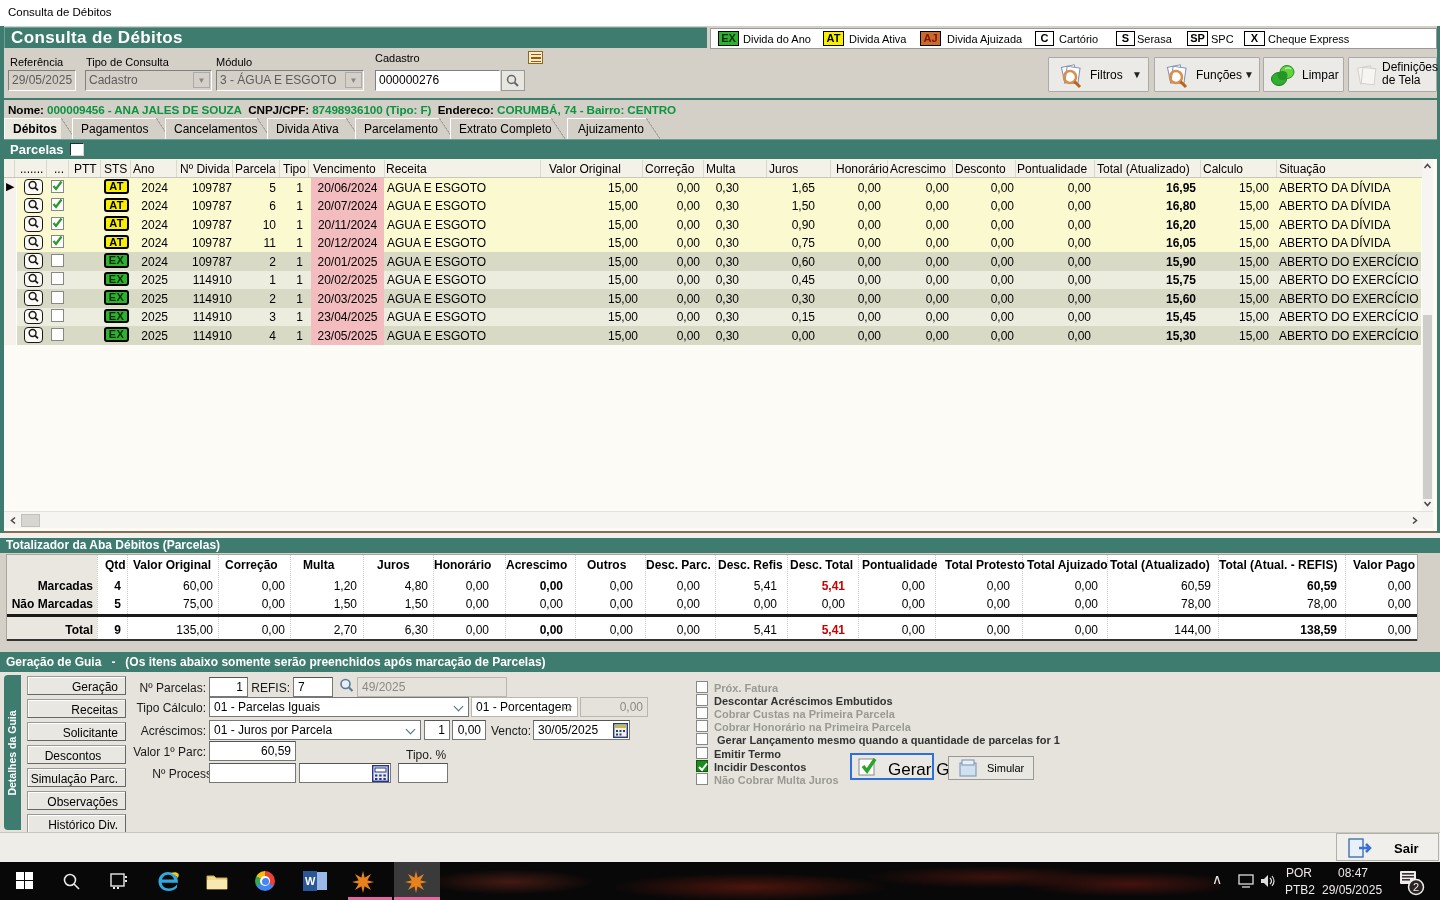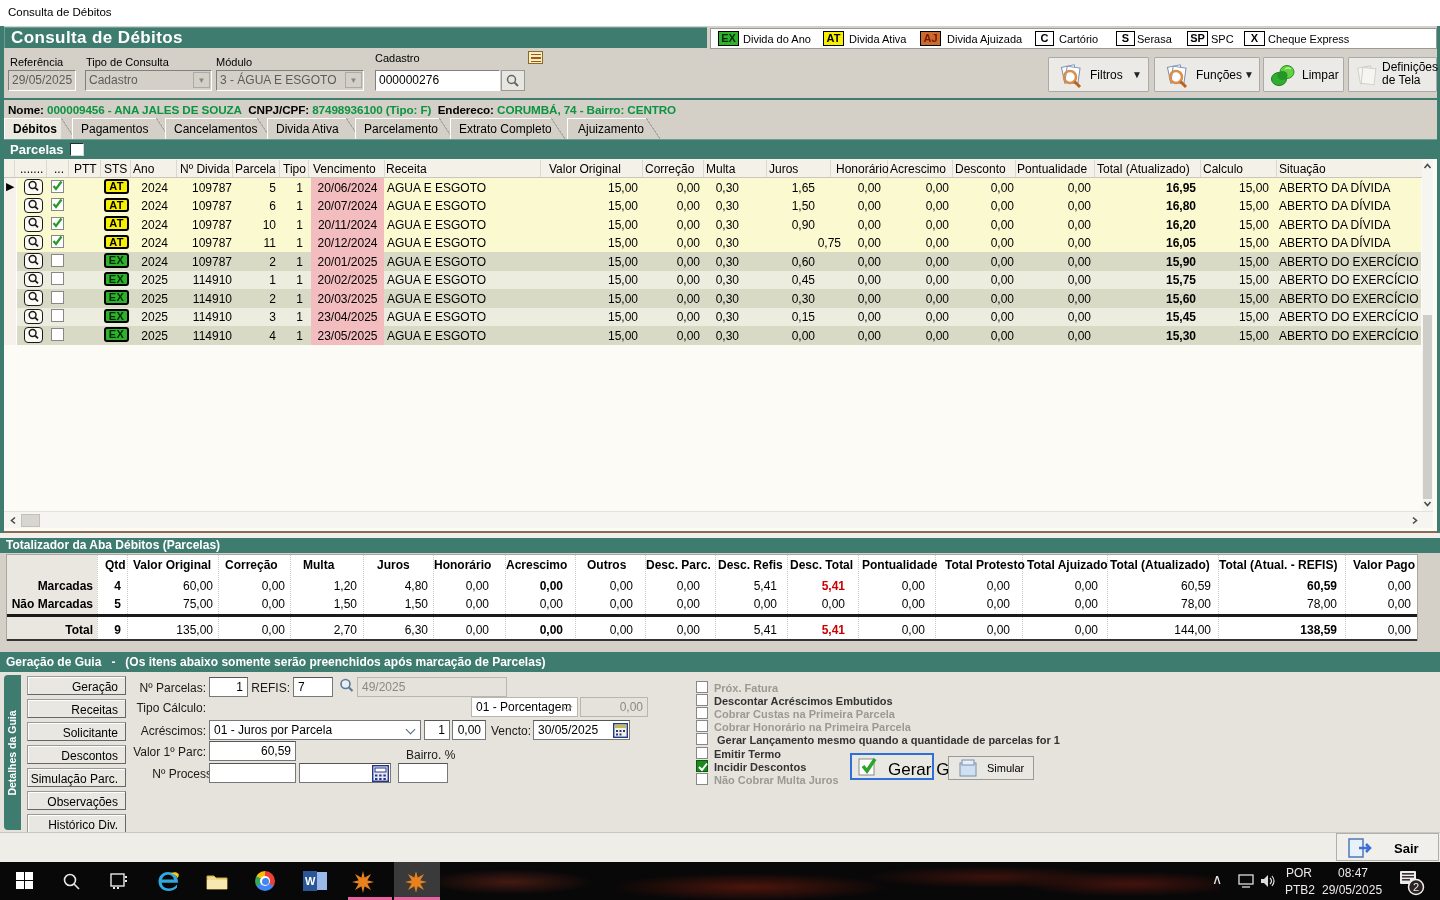--- a/index.html
+++ b/index.html
@@ -341,21 +341,21 @@
         <span class="badge bat">AT</span>
         <span class="n " style="left:94px;width:70px">2024</span>
         <span class="n " style="left:158px;width:70px">109787</span>
         <span class="n " style="left:202px;width:70px">11</span>
         <span class="n " style="left:229px;width:70px">1</span>
         <span class="venc">20/12/2024</span>
         <span class="rec">AGUA E ESGOTO</span>
         <span class="n " style="left:564px;width:70px">15,00</span>
         <span class="n " style="left:626px;width:70px">0,00</span>
         <span class="n " style="left:665px;width:70px">0,30</span>
-        <span class="n " style="left:767px;width:70px">0,75</span>
+        <span class="n " style="left:741px;width:70px">0,75</span>
         <span class="n " style="left:807px;width:70px">0,00</span>
         <span class="n " style="left:875px;width:70px">0,00</span>
         <span class="n " style="left:940px;width:70px">0,00</span>
         <span class="n " style="left:1017px;width:70px">0,00</span>
         <span class="n b" style="left:1122px;width:70px">16,05</span>
         <span class="n " style="left:1195px;width:70px">15,00</span>
         <span class="sit">ABERTO DA DÍVIDA</span>
       </div>
 <div class="row exd" style="top:74.0px">
         <span class="mk"></span>
@@ -614,55 +614,56 @@
 <div id="gerbar">
     <span>Geração de Guia&nbsp;&nbsp;&nbsp;-&nbsp;&nbsp;&nbsp;(Os itens abaixo somente serão preenchidos após marcação de Parcelas)</span>
   </div>
 <div id="ger">
   <div id="gertab">
       <span>Detalhes da Guia</span>
     </div>
   <div class="gbtn" style="top:4px;font-weight:normal;">Geração</div>
   <div class="gbtn" style="top:27px;">Receitas</div>
   <div class="gbtn" style="top:50px;">Solicitante</div>
-  <div class="gbtn" style="top:73px;">Descontos</div>
+  <div class="gbtn" style="top:73px;text-align:center;">Descontos</div>
   <div class="gbtn" style="top:96px;">Simulação Parc.</div>
   <div class="gbtn" style="top:119px;">Observações</div>
   <div class="gbtn" style="top:142px;">Histórico Div.</div>
   <span class="glabel" style="left:96px;width:110px;top:9px">Nº Parcelas:</span>
   <div class="ginput" style="left:209px;top:5px;width:39px;text-align:right">1</div>
   <span class="glabel" style="left:220px;width:70px;top:9px">REFIS:</span>
   <div class="ginput" style="left:293px;top:5px;width:40px;">7</div>
   <svg class="abs" style="left:338px;top:5px" width="17" height="17" viewBox="0 0 17 17">
       <circle cx="7.5" cy="7" r="4.5" fill="#e8eef4" stroke="#5a7a9a" stroke-width="1.6"></circle>
       <line x1="11" y1="10.5" x2="14.5" y2="14" stroke="#5a7a9a" stroke-width="2.2"></line>
     </svg>
   <div class="ginput ggray" style="left:357px;top:5px;width:150px;border:1px solid #b8b6ae">49/2025</div>
   <span class="glabel" style="left:96px;width:110px;top:29px">Tipo Cálculo:</span>
+  <div class="gsel" style="left:209px;top:25px;width:260px;">01 - Parcelas Iguais</div>
   <div class="gsel ggray" style="left:471px;top:25px;width:107px;border:1px solid #b8b6ae">01 - Porcentagem</div>
   <div class="ginput ggray" style="left:580px;top:25px;width:68px;text-align:right;border:1px solid #b8b6ae">0,00</div>
   <span class="glabel" style="left:96px;width:110px;top:52px">Acréscimos:</span>
   <div class="gsel" style="left:209px;top:48px;width:212px;">01 - Juros por Parcela</div>
   <div class="ginput" style="left:424px;top:48px;width:26px;text-align:right">1</div>
   <div class="ginput" style="left:452px;top:48px;width:34px;text-align:right">0,00</div>
   <span class="glabel" style="left:451px;width:80px;top:52px">Vencto:</span>
   <div class="ginput" style="left:533px;top:48px;width:97px;">30/05/2025<svg class="abs" style="right:1px;top:2px" width="15" height="15" viewBox="0 0 15 15">
         <rect x="0.7" y="0.7" width="13.6" height="13.6" fill="#f4f0e0" stroke="#223a8a" stroke-width="1.4"></rect>
         <rect x="2" y="2" width="11" height="3" fill="#c8b850"></rect>
         <g fill="#223a8a">
           <rect x="3" y="7" width="2" height="2"></rect>
           <rect x="6.5" y="7" width="2" height="2"></rect>
           <rect x="10" y="7" width="2" height="2"></rect>
           <rect x="3" y="10.5" width="2" height="2"></rect>
           <rect x="6.5" y="10.5" width="2" height="2"></rect>
         </g>
       </svg></div>
   <span class="glabel" style="left:96px;width:110px;top:73px">Valor 1º Parc:</span>
   <div class="ginput" style="left:209px;top:69px;width:87px;text-align:right">60,59</div>
-  <span class="glabel" style="left:406px;top:76px">Bairro. %</span>
+  <span class="glabel" style="left:406px;top:76px">Tipo. %</span>
   <span class="glabel" style="left:112px;width:110px;top:95px">Nº Processo:</span>
   <div class="ginput" style="left:209px;top:91px;width:87px;"></div>
   <div class="ginput" style="left:299px;top:91px;width:92px;">
       <svg class="abs" style="right:1px;top:1px" width="17" height="17" viewBox="0 0 17 17">
         <rect x="0.7" y="0.7" width="15.6" height="15.6" fill="#e8e8f0" stroke="#24348a" stroke-width="1.4"></rect>
         <rect x="3" y="3" width="11" height="4" fill="#fff" stroke="#24348a"></rect>
         <g fill="#24348a">
           <rect x="3" y="9.5" width="2.4" height="2"></rect>
           <rect x="7.2" y="9.5" width="2.4" height="2"></rect>
           <rect x="11.4" y="9.5" width="2.4" height="2"></rect>

